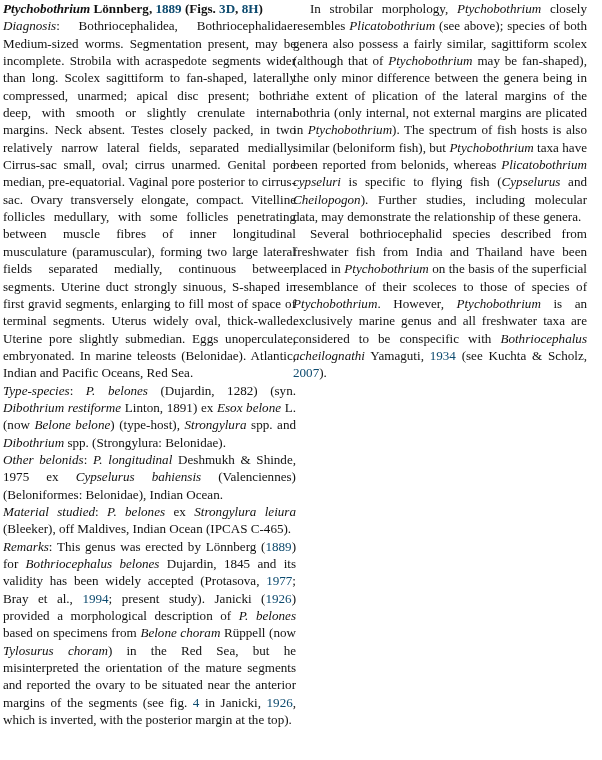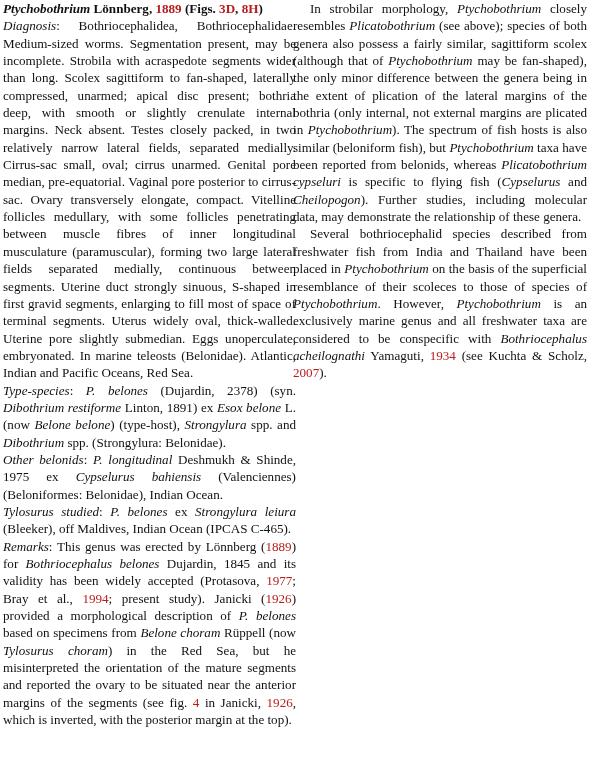--- a/index.html
+++ b/index.html
@@ -10,30 +10,30 @@
   }
   .col {
     position: absolute; top: 0;
     text-align: justify; hyphens: none;
   }
   .col-left { left: 3px; width: 293px; }
   .col-right { left: 293px; width: 294px; }
   p { margin: 0; }
   .indent { text-indent: 17px; }
   .heading { font-weight: bold; }
-  .link { color: #b91c1c; text-decoration: none; }
+  .link { color: #0c4a6e; text-decoration: none; }
   i { }
 </style>
 </head>
 <body>
 
 <div class="col col-left">
   <p><i class="heading">Ptychobothrium</i><span class="heading"> Lönnberg, </span><a class="link heading">1889</a><span class="heading"> (Figs. </span><a class="link heading">3D</a><span class="heading">, </span><a class="link heading">8H</a><span class="heading">)</span><br><i>Diagnosis</i><span>: Bothriocephalidea, Bothriocephalidae. Medium-sized worms. Segmentation present, may be incomplete. Strobila with acraspedote segments wider than long. Scolex sagittiform to fan-shaped, laterally compressed, unarmed; apical disc present; bothria deep, with smooth or slightly crenulate internal margins. Neck absent. Testes closely packed, in two relatively narrow lateral fields, separated medially. Cirrus-sac small, oval; cirrus unarmed. Genital pore median, pre-equatorial. Vaginal pore posterior to cirrus-sac. Ovary transversely elongate, compact. Vitelline follicles medullary, with some follicles penetrating between muscle fibres of inner longitudinal musculature (paramuscular), forming two large lateral fields separated medially, continuous between segments. Uterine duct strongly sinuous, S-shaped in first gravid segments, enlarging to fill most of space of terminal segments. Uterus widely oval, thick-walled. Uterine pore slightly submedian. Eggs unoperculate, embryonated. In marine teleosts (Belonidae). Atlantic, Indian and Pacific Oceans, Red Sea.</span></p>
-  <p><i>Type-species</i><span>: </span><i>P. belones</i><span> (Dujardin, 2378) (syn. </span><i>Dibothrium restiforme</i><span> Linton, 1891) ex </span><i>Esox belone</i><span> L. (now </span><i>Belone belone</i><span>) (type-host), </span><i>Strongylura</i><span> spp. and </span><i>Dibothrium</i><span> spp. (Strongylura: Belonidae).</span></p>
+  <p><i>Type-species</i><span>: </span><i>P. belones</i><span> (Dujardin, 1282) (syn. </span><i>Dibothrium restiforme</i><span> Linton, 1891) ex </span><i>Esox belone</i><span> L. (now </span><i>Belone belone</i><span>) (type-host), </span><i>Strongylura</i><span> spp. and </span><i>Dibothrium</i><span> spp. (Strongylura: Belonidae).</span></p>
   <p><i>Other belonids</i><span>: </span><i>P. longitudinal</i><span> Deshmukh &amp; Shinde, 1975 ex </span><i>Cypselurus bahiensis</i><span> (Valenciennes) (Beloniformes: Belonidae), Indian Ocean.</span></p>
-  <p><i>Tylosurus studied</i><span>: </span><i>P. belones</i><span> ex </span><i>Strongylura leiura</i><span> (Bleeker), off Maldives, Indian Ocean (IPCAS C-465).</span></p>
+  <p><i>Material studied</i><span>: </span><i>P. belones</i><span> ex </span><i>Strongylura leiura</i><span> (Bleeker), off Maldives, Indian Ocean (IPCAS C-465).</span></p>
   <p><i>Remarks</i><span>: This genus was erected by Lönnberg (</span><a class="link">1889</a><span>) for </span><i>Bothriocephalus belones</i><span> Dujardin, 1845 and its validity has been widely accepted (Protasova, </span><a class="link">1977</a><span>; Bray et al., </span><a class="link">1994</a><span>; present study). Janicki (</span><a class="link">1926</a><span>) provided a morphological description of </span><i>P. belones</i><span> based on specimens from </span><i>Belone choram</i><span> Rüppell (now </span><i>Tylosurus choram</i><span>) in the Red Sea, but he misinterpreted the orientation of the mature segments and reported the ovary to be situated near the anterior margins of the segments (see fig. </span><a class="link">4</a><span> in Janicki, </span><a class="link">1926</a><span>, which is inverted, with the posterior margin at the top).</span></p>
 </div>
 
 <div class="col col-right">
   <p class="indent"><span>In strobilar morphology, </span><i>Ptychobothrium</i><span> closely resembles </span><i>Plicatobothrium</i><span> (see above); species of both genera also possess a fairly similar, sagittiform scolex (although that of </span><i>Ptychobothrium</i><span> may be fan-shaped), the only minor difference between the genera being in the extent of plication of the lateral margins of the bothria (only internal, not external margins are plicated in </span><i>Ptychobothrium</i><span>). The spectrum of fish hosts is also similar (beloniform fish), but </span><i>Ptychobothrium</i><span> taxa have been reported from belonids, whereas </span><i>Plicatobothrium cypseluri</i><span> is specific to flying fish (</span><i>Cypselurus</i><span> and </span><i>Cheilopogon</i><span>). Further studies, including molecular data, may demonstrate the relationship of these genera.</span></p>
   <p class="indent"><span>Several bothriocephalid species described from freshwater fish from India and Thailand have been placed in </span><i>Ptychobothrium</i><span> on the basis of the superficial resemblance of their scoleces to those of species of </span><i>Ptychobothrium</i><span>. However, </span><i>Ptychobothrium</i><span> is an exclusively marine genus and all freshwater taxa are considered to be conspecific with </span><i>Bothriocephalus acheilognathi</i><span> Yamaguti, </span><a class="link">1934</a><span> (see Kuchta &amp; Scholz, </span><a class="link">2007</a><span>).</span></p>
 </div>
 
 </body></html>

